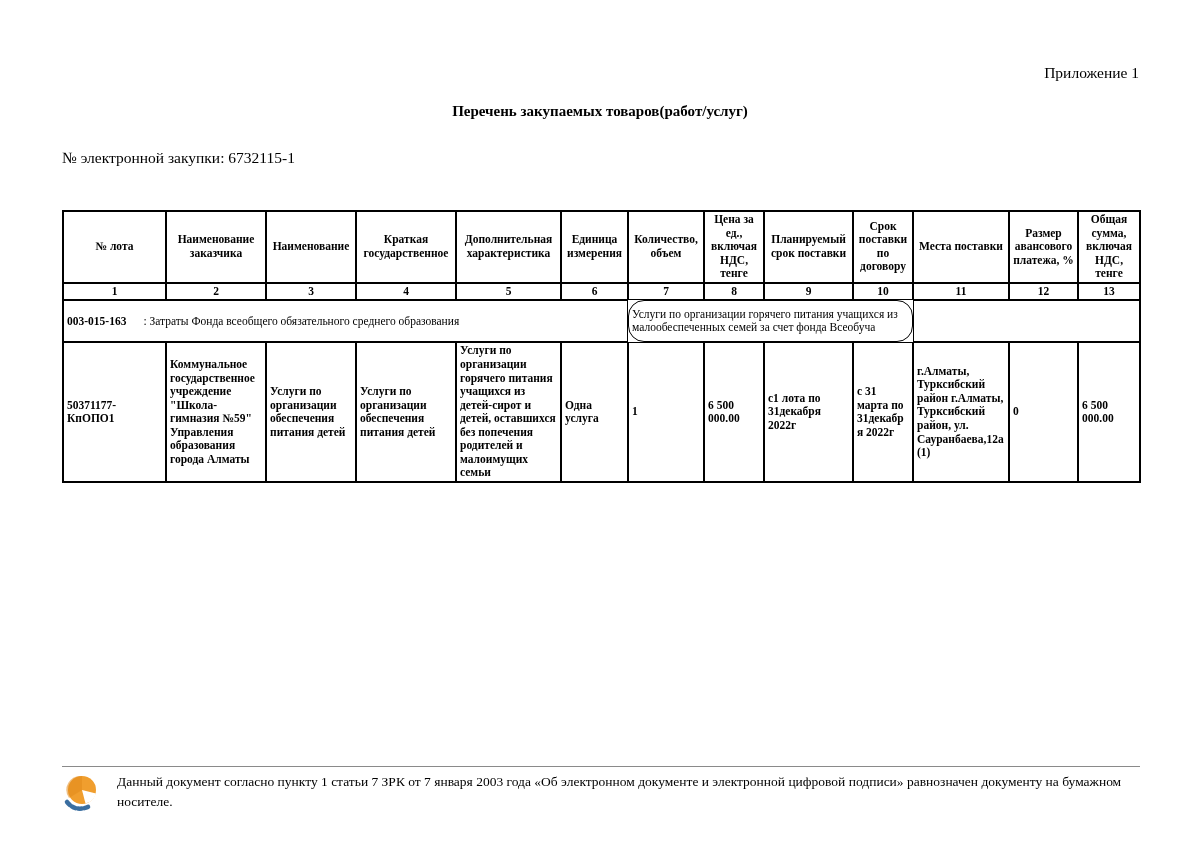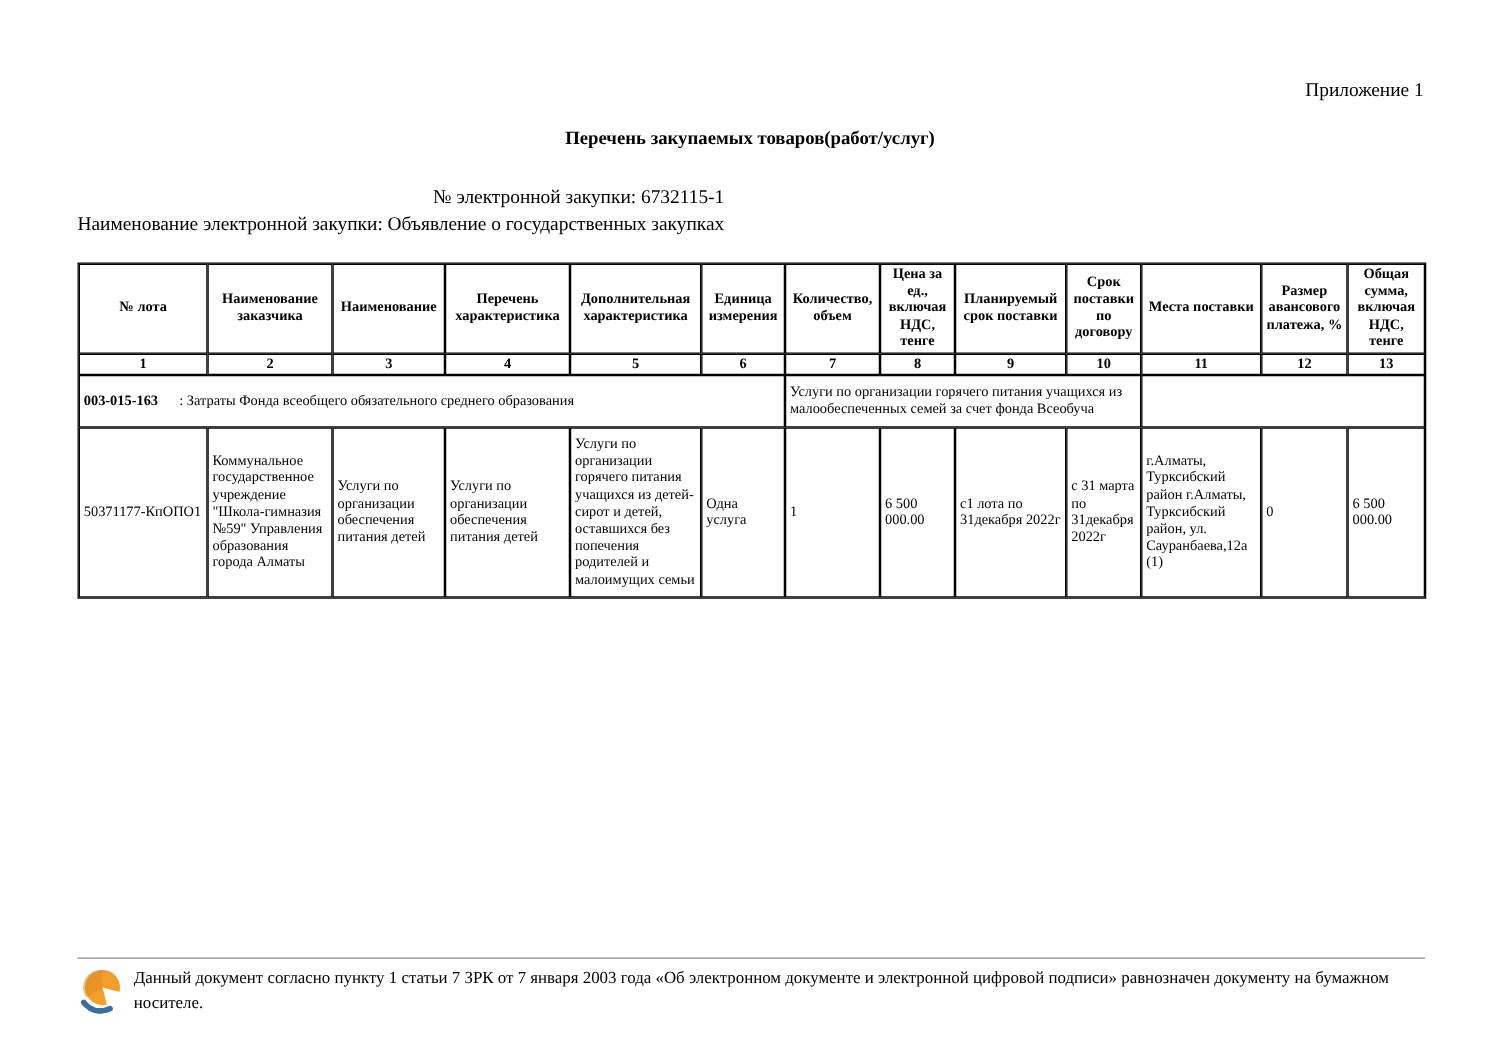--- a/index.html
+++ b/index.html
@@ -37,45 +37,44 @@
     overflow:hidden;
     word-wrap:break-word;
   }
   table.proc th{font-weight:bold;text-align:center;}
   tr.head{height:70px;}
   tr.nums{height:16px;}
   tr.nums td{text-align:center;font-weight:bold;}
   tr.section{height:42px;}
   td.sec-left b{font-weight:bold;}
   td.sec-left .sec-desc{margin-left:17px;}
-  td.sec-mid{vertical-align:middle;}
+  td.sec-mid{vertical-align:middle;border-radius:16px;}
   tr.datarow{height:136px;}
-  tr.datarow td{text-align:left;}
+  tr.datarow td{text-align:left;font-weight:bold;}
   .footer{
     position:absolute;left:62px;top:766px;width:1078px;
     border-top:1px solid #8a8a8a;
     padding-top:5px;
-    display:flex;align-items:flex-start;gap:7px;
+    display:flex;align-items:flex-start;gap:17px;
     font-size:13.5px;line-height:1.45;
   }
   .footer .logo{flex:0 0 38px;margin-top:1px;}
   .footer .note{flex:1;}
 </style>
 </head>
 <body>
 
 <div class="page">
 
   <div class="appendix">Приложение 1</div>
 
   <div class="doc-title">Перечень закупаемых товаров(работ/услуг)</div>
 
   <div class="meta">
     <div><span>№ электронной закупки:</span> <span>6732115-1</span></div>
-    <div><span>Наименование электронной закупки:</span> <span>Объявление о государственных закупках</span></div>
   </div>
 
   <table class="proc">
     <colgroup>
       <col style="width:103px">
         <col style="width:100px">
         <col style="width:90px">
       <col style="width:100px">
         <col style="width:105px">
         <col style="width:67px">
@@ -85,21 +84,21 @@
       <col style="width:60px">
         <col style="width:96px">
         <col style="width:69px">
       <col style="width:62px">
     </colgroup>
     <tbody>
         <tr class="head">
       <th>№ лота</th>
       <th>Наименование заказчика</th>
       <th>Наименование</th>
-      <th>Перечень характеристика</th>
+      <th>Краткая государственное</th>
       <th>Дополнительная характеристика</th>
       <th>Единица измерения</th>
       <th>Количество, объем</th>
       <th>Цена за ед., включая НДС, тенге</th>
       <th>Планируемый срок поставки</th>
       <th>Срок поставки по договору</th>
       <th>Места поставки</th>
       <th>Размер авансового платежа, %</th>
       <th>Общая сумма, включая НДС, тенге</th>
     </tr>

